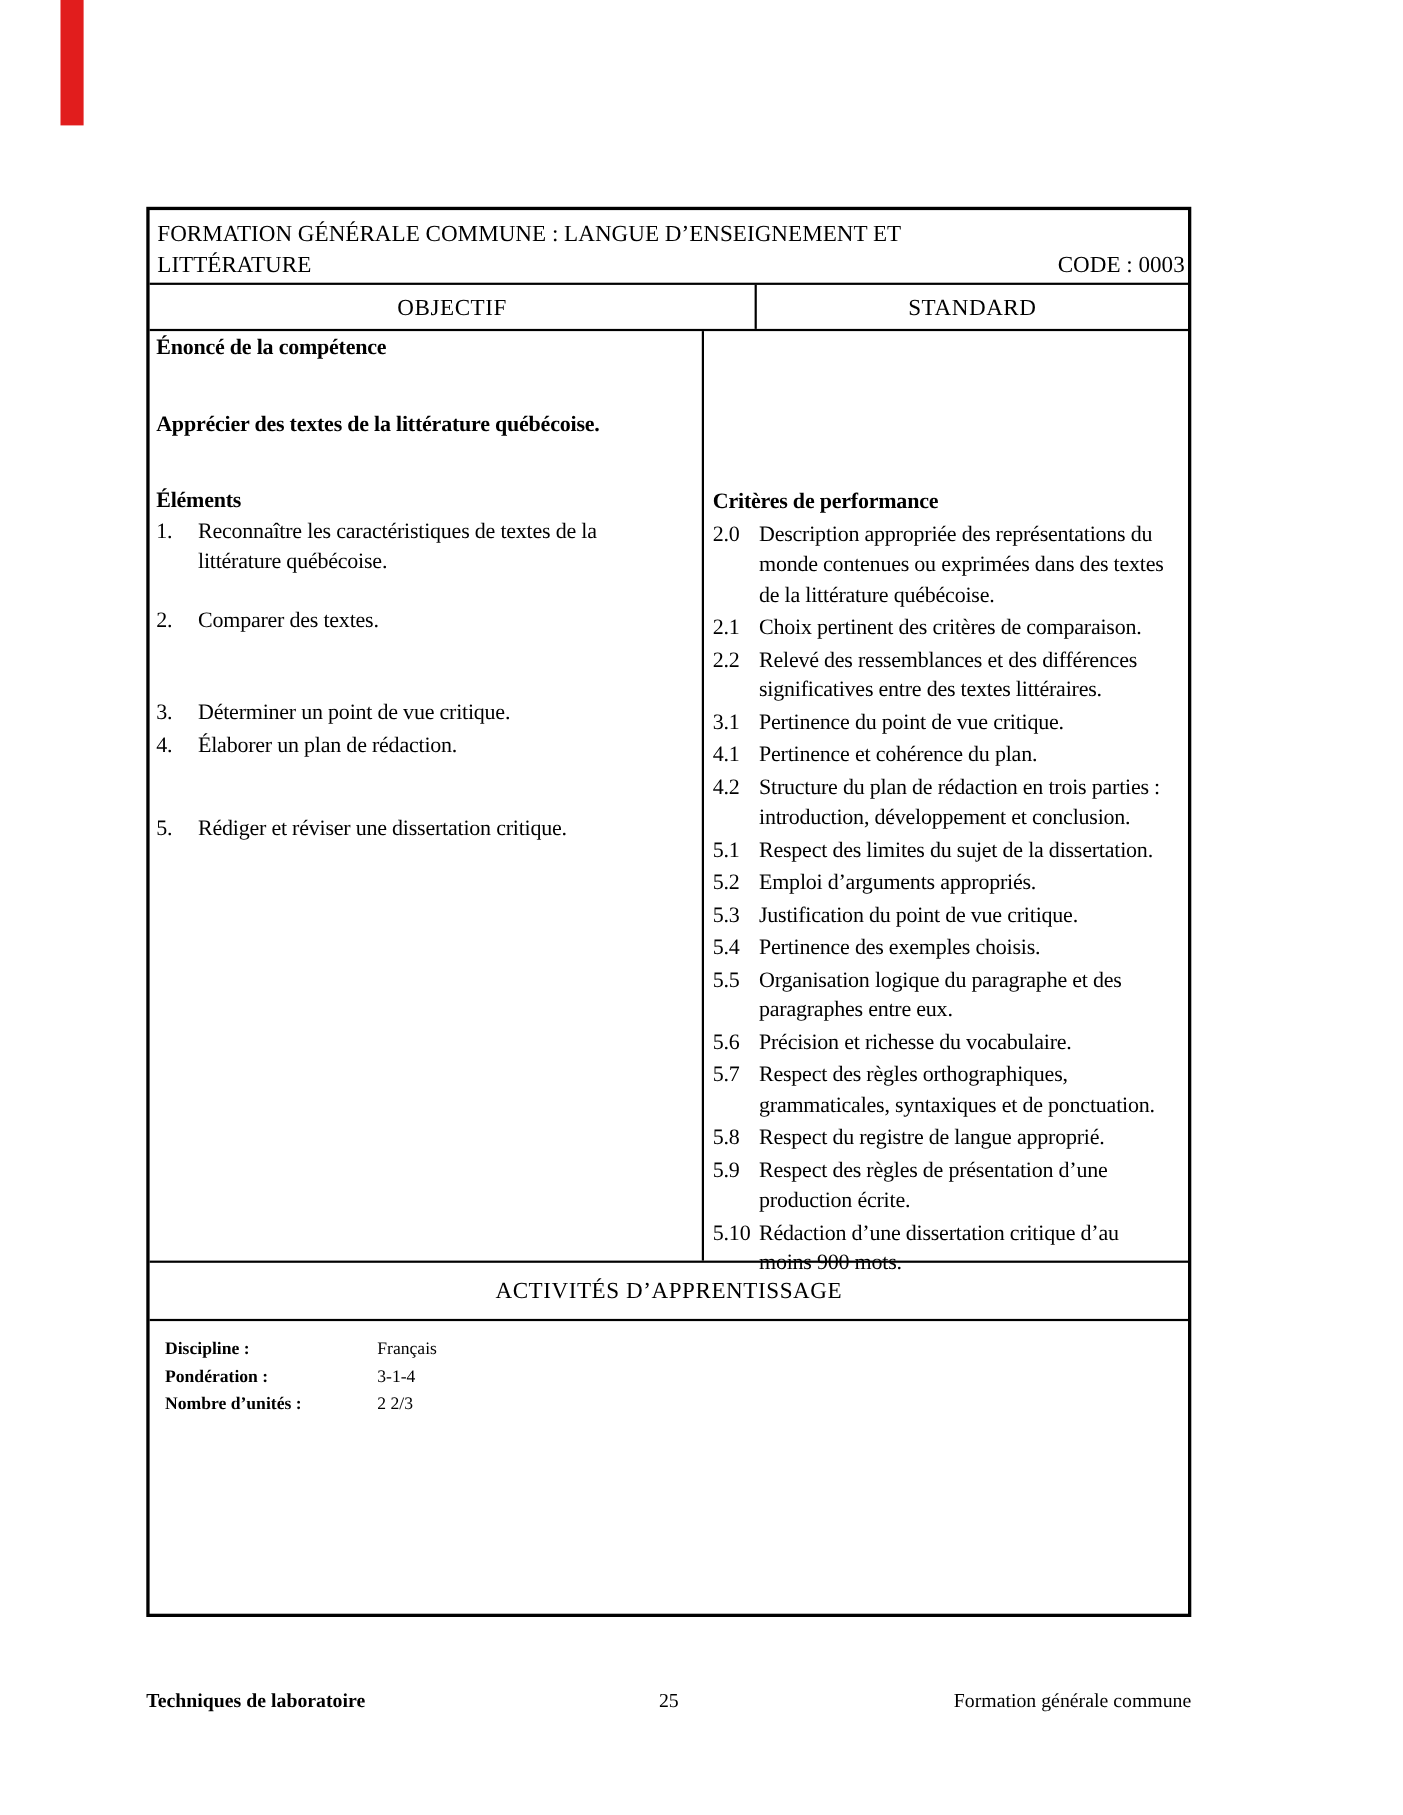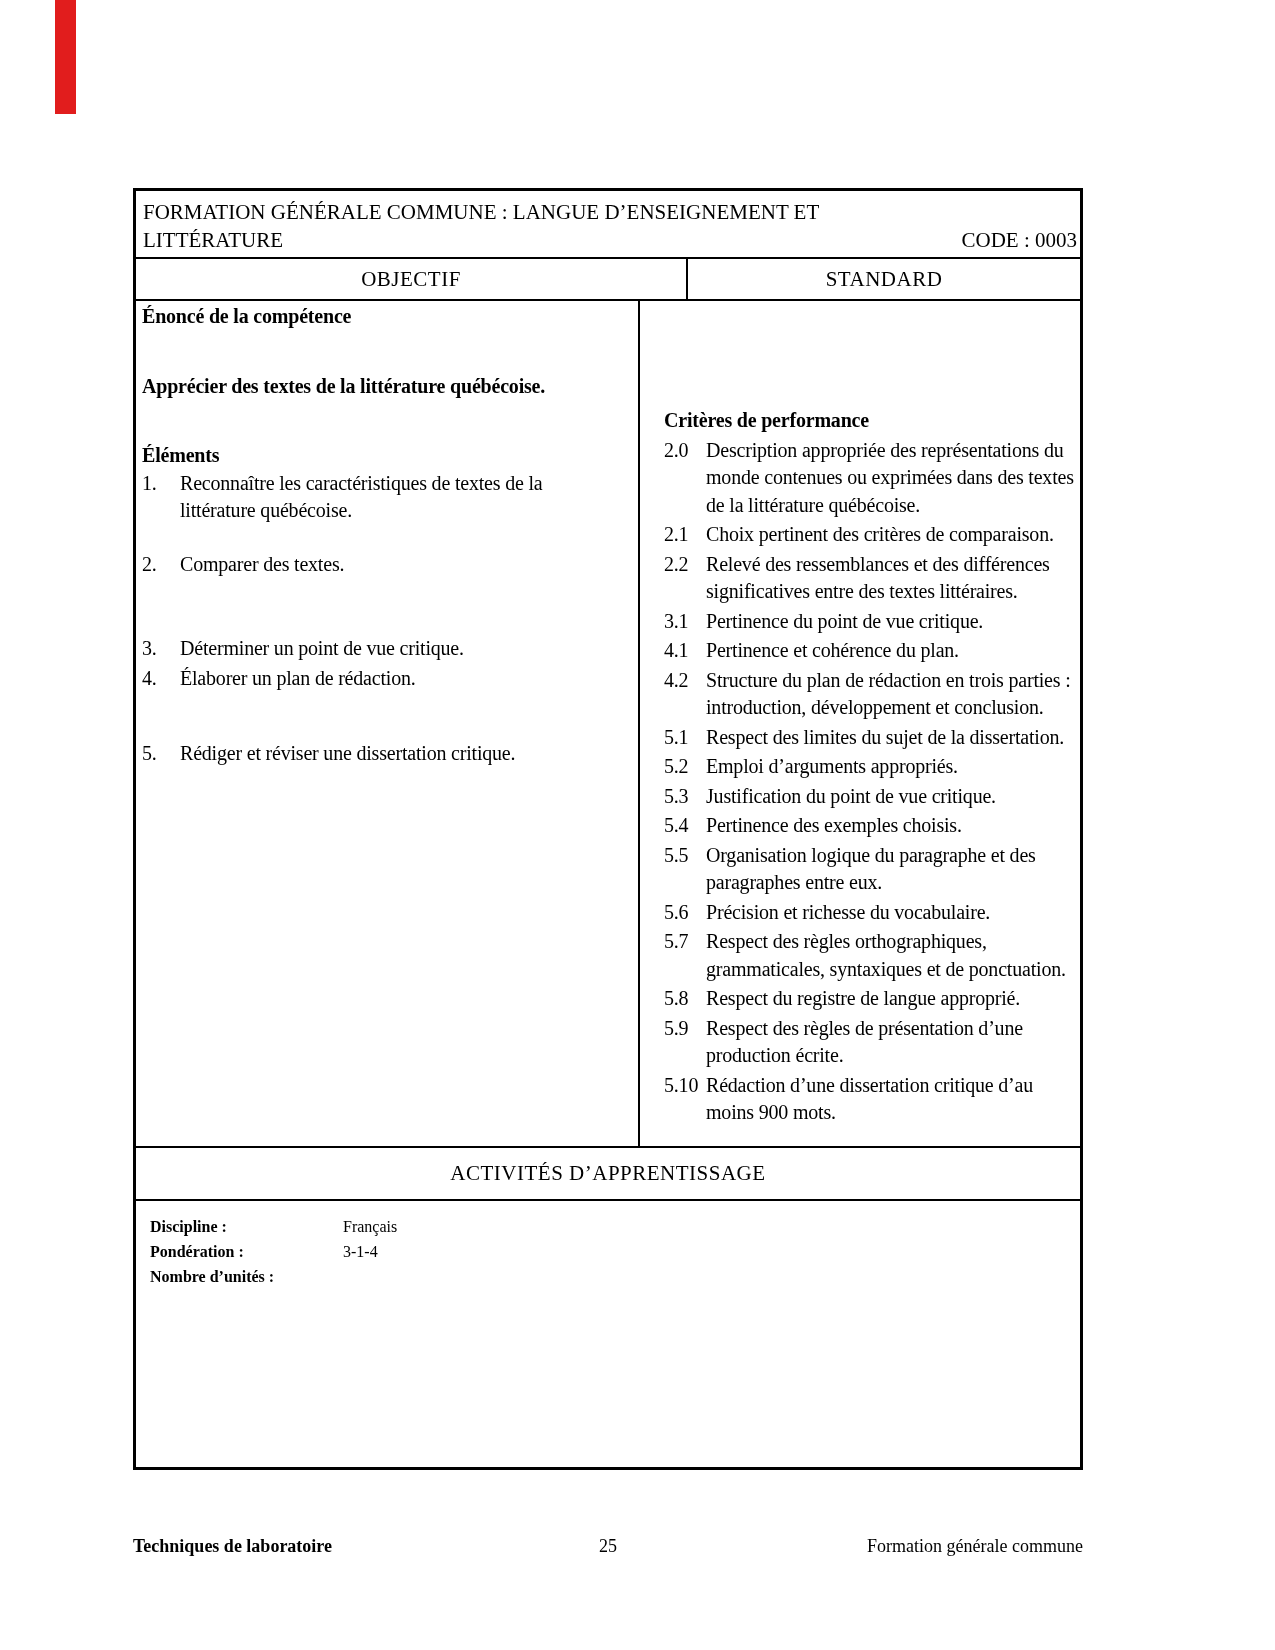--- a/index.html
+++ b/index.html
@@ -28,24 +28,24 @@
   .title-main{white-space:pre-line;}
   .title-code{white-space:nowrap;}
   
   .row-colheads{height:42px;box-sizing:border-box;border-bottom:2px solid #000;display:flex;}
   .colhead{display:flex;align-items:center;justify-content:center;font-size:21px;box-sizing:border-box;letter-spacing:0.5px;}
   .colhead-left{width:552px;border-right:2px solid #000;}
   .colhead-right{flex:1;}
   
   .row-main{
     height:847px;box-sizing:border-box;border-bottom:2px solid #000;display:flex;
-    font-size:20px;line-height:27.5px;letter-spacing:-0.2px;gap:16px;
+    font-size:20px;line-height:27.5px;letter-spacing:-0.2px;
   }
   .cell-objectif{width:504px;box-sizing:border-box;border-right:2px solid #000;padding:2px 10px 0 6px;}
-  .cell-standard{flex:1;box-sizing:border-box;padding:106px 2px 10px 8px;}
+  .cell-standard{flex:1;box-sizing:border-box;padding:106px 2px 10px 8px;margin-top:36px;}
   .bold{font-weight:bold;}
   .mt-para{margin-top:42px;font-weight:bold;}
   .item{display:grid;grid-template-columns:38px 1fr;}
   .item .txt{white-space:pre-line;}
   .cell-standard .item{grid-template-columns:42px 1fr;margin-top:2px;}
   .el2{margin-top:26px;}
   .el3{margin-top:57px;}
   .el4{margin-top:2px;}
   .el5{margin-top:48px;}
   
@@ -199,20 +199,21 @@
       <div class="detail-row">
         <span class="bold">Discipline :</span>
         <span>Français</span>
       </div>
       <div class="detail-row">
         <span class="bold">Pondération :</span>
         <span>3-1-4</span>
       </div>
       <div class="detail-row">
         <span class="bold">Nombre d’unités :</span>
+        <span>2 2/3</span>
       </div>
     </div>
 
   </div>
 
   <div class="footer">
     <span class="footer-left">Techniques de laboratoire</span>
     <span class="footer-center">25</span>
     <span class="footer-right">Formation générale commune</span>
   </div>

